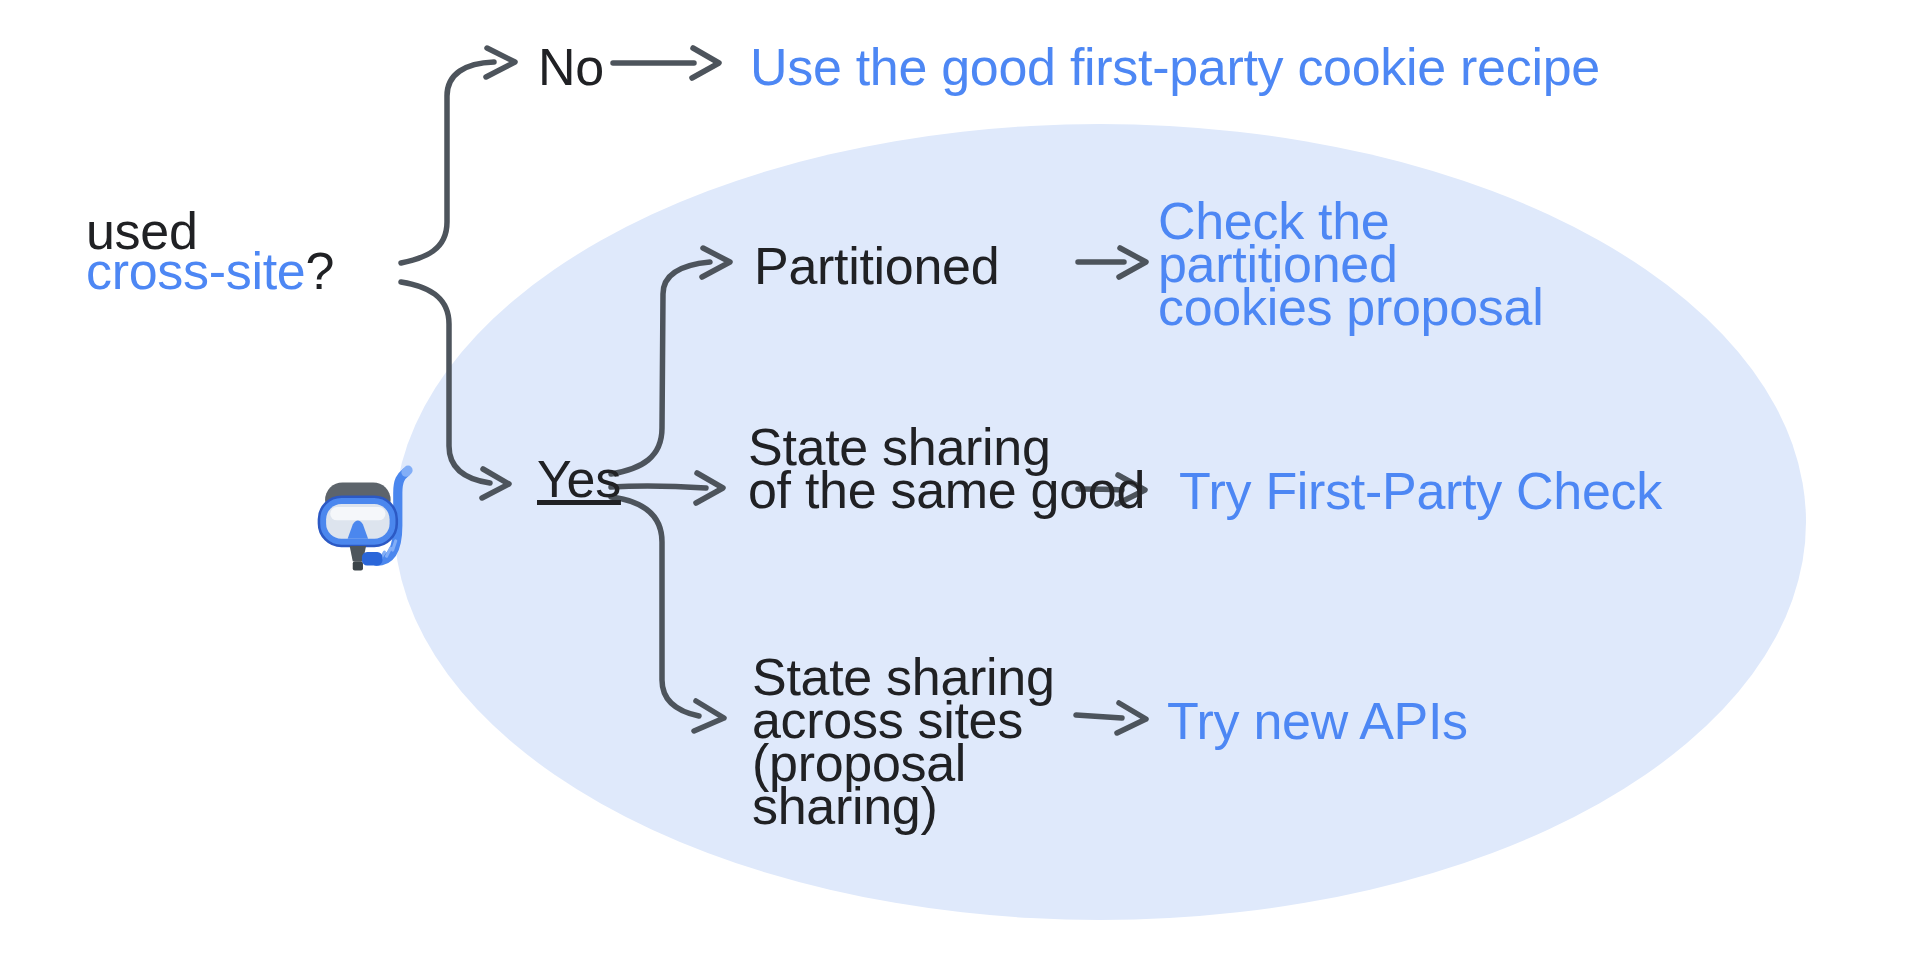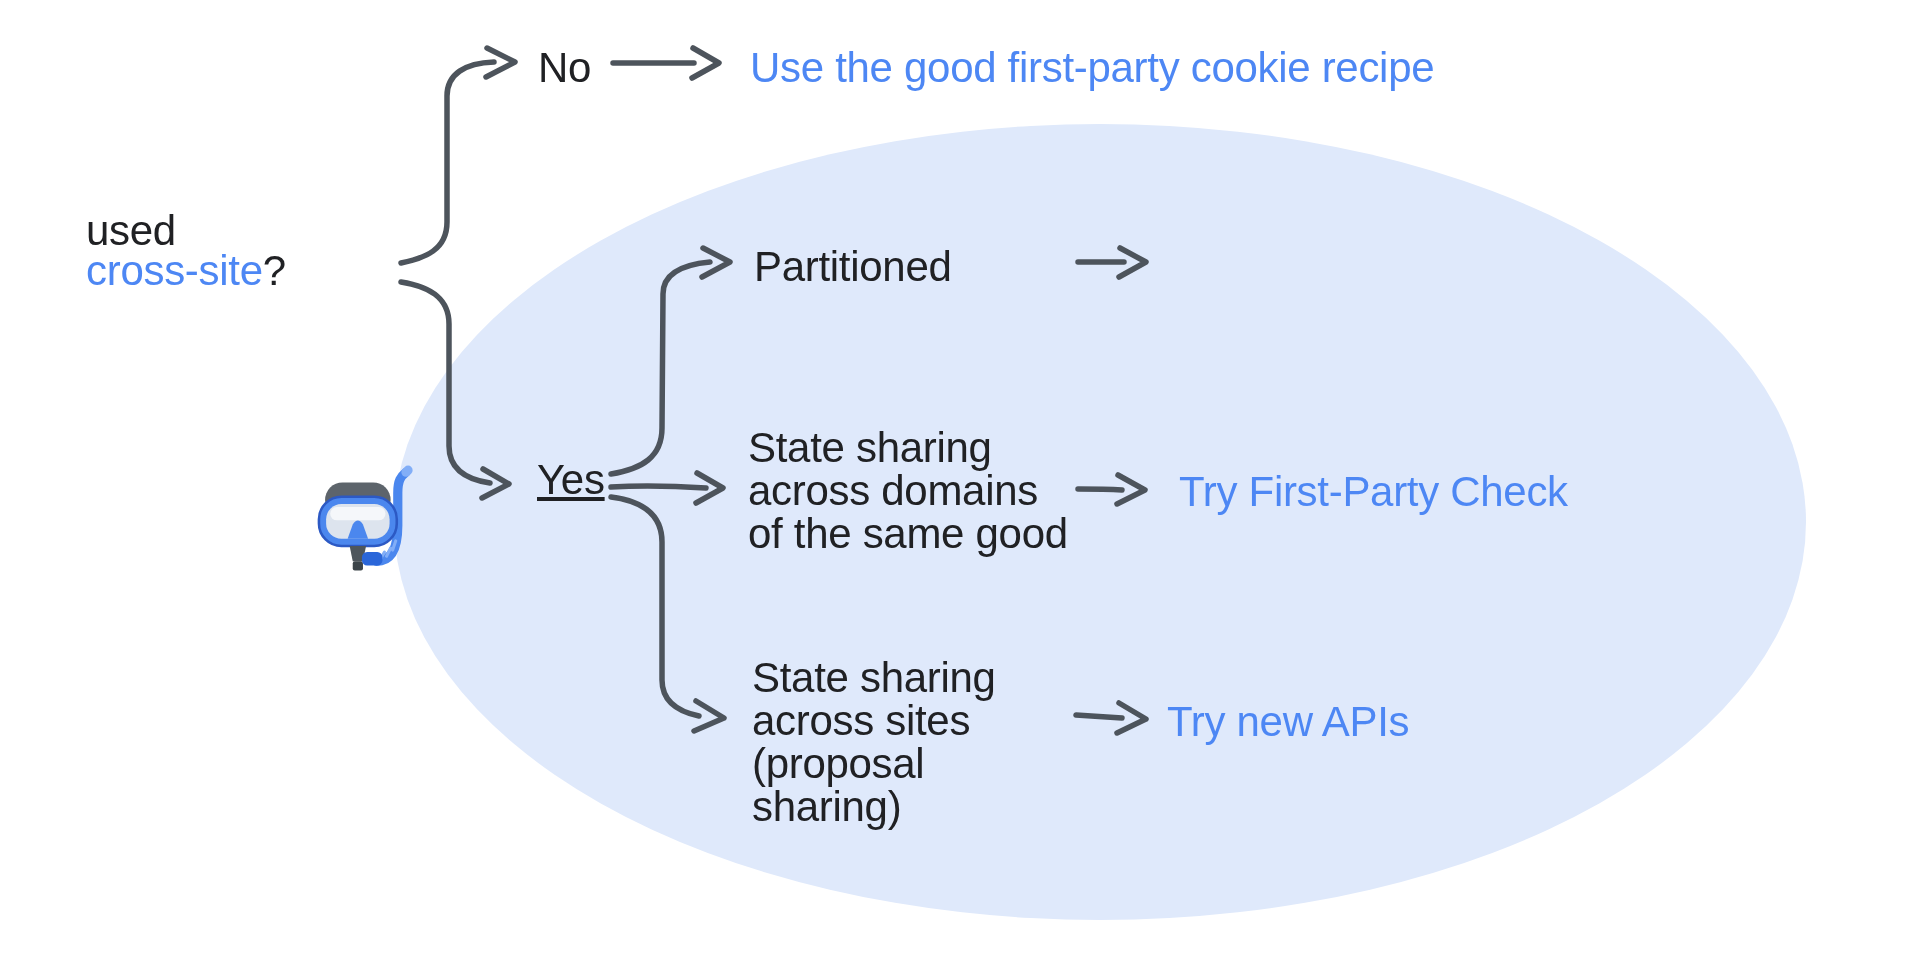--- a/index.html
+++ b/index.html
@@ -12,21 +12,21 @@
     position:absolute;left:394px;top:124px;width:1412px;height:796px;
     border-radius:50%;background:var(--ellipse_fill,#dfe9fb);
   }
   .arrows{position:absolute;left:0;top:0;width:1920px;height:960px;}
   .arrows path{
     fill:none;stroke:var(--arrow_gray,#4d545c);stroke-width:5.5;
     stroke-linecap:round;stroke-linejoin:round;
   }
   .txt{
     position:absolute;color:var(--text_dark,#202124);
-    font-size:42px;line-height:43px;letter-spacing:-0.3px;white-space:nowrap;
+    font-size:52px;line-height:43px;letter-spacing:-0.3px;white-space:nowrap;
   }
   .q{line-height:40px;}
   .blue{color:var(--link_blue,#4d87f4);}
   .mask-svg{position:absolute;left:312px;top:462px;width:104px;height:128px;}
 </style>
 </head>
 <body>
 
 <div class="canvas">
 
@@ -64,24 +64,28 @@
   </div>
 
   <div class="txt" style="left:538px;top:46px;">No</div>
   <div class="txt blue" style="left:750px;top:46px;">Use the good first-party cookie recipe</div>
 
   <div class="txt" style="left:537px;top:458px;text-decoration:underline;">Yes</div>
 
   <div class="txt" style="left:754px;top:245px;">
     <div>Partitioned</div>
   </div>
+  <div class="txt blue" style="left:1158px;top:200px;">
+    <div>Check the</div>
+    <div>partitioned</div>
+    <div>cookies proposal</div>
+  </div>
 
   <div class="txt" style="left:748px;top:426px;">
     <div>State sharing</div>
-    <div>across domains</div>
     <div>of the same good</div>
   </div>
   <div class="txt blue" style="left:1179px;top:470px;">Try First-Party Check</div>
 
   <div class="txt" style="left:752px;top:656px;">
     <div>State sharing</div>
     <div>across sites</div>
     <div>(proposal</div>
     <div>sharing)</div>
   </div>

